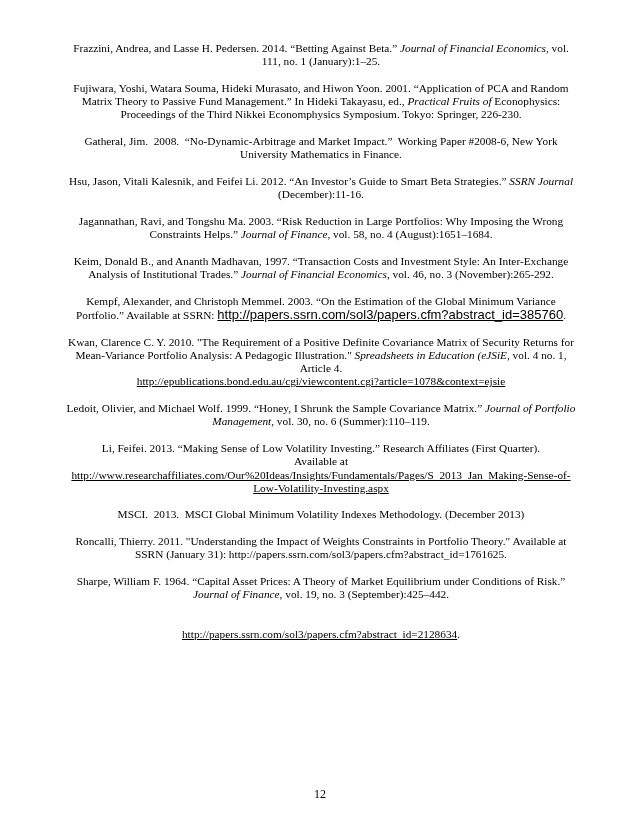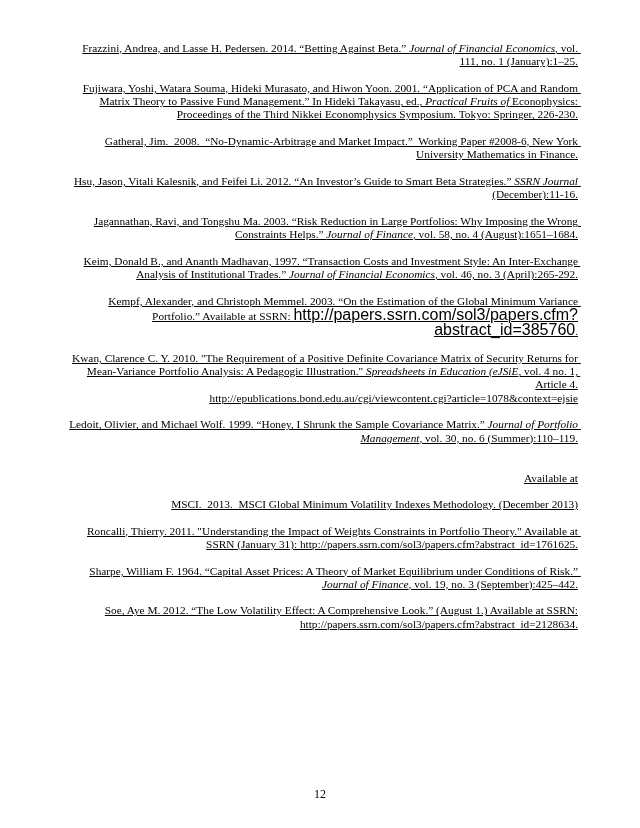--- a/index.html
+++ b/index.html
@@ -21,28 +21,27 @@
     left: 64px;
     top: 42px;
     width: 514px;
   }
   p.reference {
     margin: 0 0 13.3px 0;
     font-size: 11.3px;
     line-height: 13.3px;
     white-space: pre-wrap;
     overflow-wrap: break-word;
-    text-align: right;
-    text-decoration: underline;
+    text-align: center;
   }
   .i { font-style: italic; }
   .u { text-decoration: underline; }
   .sans {
     font-family: "Liberation Sans", sans-serif;
-    font-size: 16px;
+    font-size: 13px;
   }
   .footer {
     position: absolute;
     top: 788px;
     left: 0;
     width: 100%;
     text-align: center;
     font-size: 12px;
     line-height: 13px;
   }
@@ -50,24 +49,24 @@
 </head>
 <body>
 
 <div class="page">
   <div class="refs" id="refs">
       <p class="reference"><span>Frazzini, Andrea, and Lasse H. Pedersen. 2014. “Betting Against Beta.” </span><span class="i">Journal of Financial Economics</span><span>, vol. 111, no. 1 (January):1–25.</span></p>
       <p class="reference"><span>Fujiwara, Yoshi, Watara Souma, Hideki Murasato, and Hiwon Yoon. 2001. “Application of PCA and Random Matrix Theory to Passive Fund Management.” In Hideki Takayasu, ed., </span><span class="i">Practical Fruits of</span><span> Econophysics: Proceedings of the Third Nikkei Economphysics Symposium. Tokyo: Springer, 226-230.</span></p>
       <p class="reference"><span>Gatheral, Jim.  2008.  “No-Dynamic-Arbitrage and Market Impact.”  Working Paper #2008-6, New York University Mathematics in Finance.</span></p>
       <p class="reference"><span>Hsu, Jason, Vitali Kalesnik, and Feifei Li. 2012. “An Investor’s Guide to Smart Beta Strategies.” </span><span class="i">SSRN Journal</span><span> (December):11-16.</span></p>
       <p class="reference"><span>Jagannathan, Ravi, and Tongshu Ma. 2003. “Risk Reduction in Large Portfolios: Why Imposing the Wrong Constraints Helps.” </span><span class="i">Journal of Finance</span><span>, vol. 58, no. 4 (August):1651–1684.</span></p>
-      <p class="reference"><span>Keim, Donald B., and Ananth Madhavan, 1997. “Transaction Costs and Investment Style: An Inter-Exchange Analysis of Institutional Trades.” </span><span class="i">Journal of Financial Economics</span><span>, vol. 46, no. 3 (April):265-292.</span></p>
+      <p class="reference"><span>Keim, Donald B., and Ananth Madhavan, 1997. “Transaction Costs and Investment Style: An Inter-Exchange Analysis of Institutional Trades.” </span><span class="i">Journal of Financial Economics</span><span>, vol. 46, no. 3 (November):265-292.</span></p>
       <p class="reference"><span>Kempf, Alexander, and Christoph Memmel. 2003. “On the Estimation of the Global Minimum Variance Portfolio.” Available at SSRN: </span><span class="u sans">http://papers.ssrn.com/sol3/papers.cfm?abstract_id=385760</span><span>.</span></p>
       <p class="reference"><span>Kwan, Clarence C. Y. 2010. "The Requirement of a Positive Definite Covariance Matrix of Security Returns for Mean-Variance Portfolio Analysis: A Pedagogic Illustration." </span><span class="i">Spreadsheets in Education (eJSiE</span><span>, vol. 4 no. 1, Article 4.</span><br><span class="u">http://epublications.bond.edu.au/cgi/viewcontent.cgi?article=1078&amp;context=ejsie</span></p>
       <p class="reference"><span>Ledoit, Olivier, and Michael Wolf. 1999. “Honey, I Shrunk the Sample Covariance Matrix.” </span><span class="i">Journal of Portfolio Management</span><span>, vol. 30, no. 6 (Summer):110–119.</span></p>
-      <p class="reference"><br><span>Available at</span><br></p>
+      <p class="reference"><span>Li, Feifei. 2013. “Making Sense of Low Volatility Investing.” Research Affiliates (First Quarter).</span><br><span>Available at</span><br><span class="u">http://www.researchaffiliates.com/Our%20Ideas/Insights/Fundamentals/Pages/S_2013_Jan_Making-Sense-of-Low-Volatility-Investing.aspx</span></p>
       <p class="reference"><span>MSCI.  2013.  MSCI Global Minimum Volatility Indexes Methodology. (December 2013)</span></p>
       <p class="reference"><span>Roncalli, Thierry. 2011. "Understanding the Impact of Weights Constraints in Portfolio Theory." Available at SSRN (January 31): http://papers.ssrn.com/sol3/papers.cfm?abstract_id=1761625.</span></p>
       <p class="reference"><span>Sharpe, William F. 1964. “Capital Asset Prices: A Theory of Market Equilibrium under Conditions of Risk.” </span><span class="i">Journal of Finance</span><span>, vol. 19, no. 3 (September):425–442.</span></p>
-      <p class="reference"><span>Soe, Aye M. 2012. “The Low Volatility Effect: A Comprehensive Look.” (August 1.) Available at SSRN:</span><br><span class="u">http://papers.ssrn.com/sol3/papers.cfm?abstract_id=2128634</span><span>.</span></p>
+      <p class="reference"><br><span class="u">http://papers.ssrn.com/sol3/papers.cfm?abstract_id=2128634</span><span>.</span></p>
     </div>
   <div class="footer">12</div>
 </div>
 
 </body></html>

